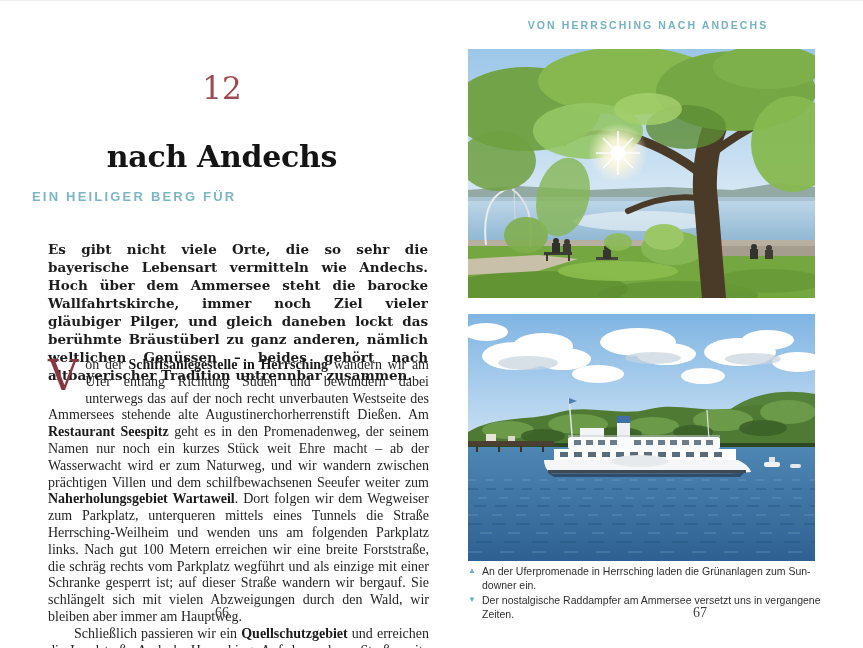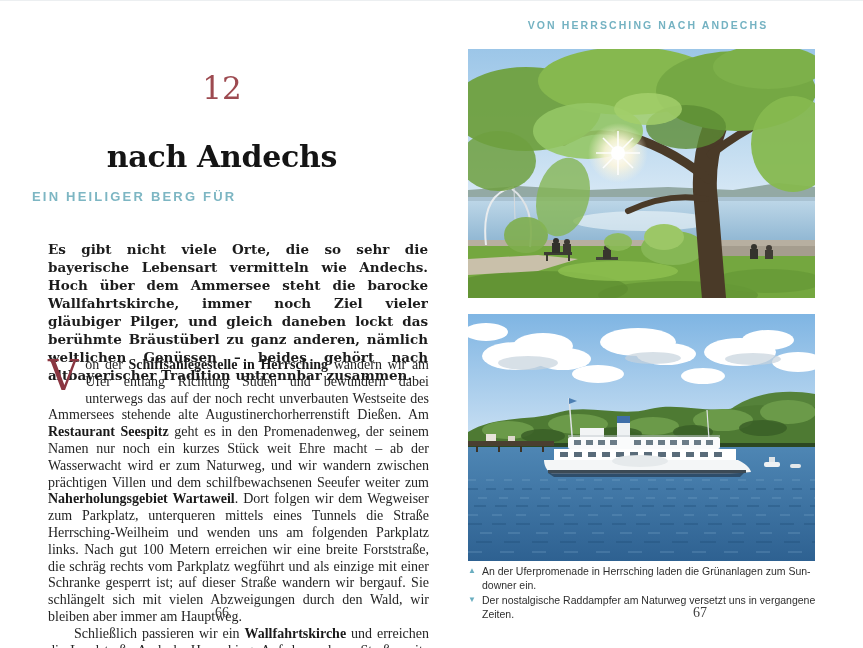--- a/index.html
+++ b/index.html
@@ -77,21 +77,21 @@
   </div>
 
   <div class="chapter-subtitle">
     <span>EIN HEILIGER BERG FÜR</span><br>
   </div>
 
   <div class="intro">Es gibt nicht viele Orte, die so sehr die bayerische Lebensart vermitteln wie Andechs. Hoch über dem Ammersee steht die barocke Wallfahrtskirche, immer noch Ziel vieler gläubiger Pilger, und gleich daneben lockt das berühmte Bräustüberl zu ganz anderen, nämlich weltlichen Genüssen – beides gehört nach altbayerischer Tradition untrennbar zusammen.</div>
 
   <div class="bodytext">
     <p><span class="dropcap">V</span><span><span>on der </span><b>Schiffsanlegestelle in Herrsching</b><span> wandern wir am Ufer entlang Richtung Süden und bewundern dabei unterwegs das auf der noch recht unverbauten Westseite des Ammersees stehende alte Augustinerchorherrenstift Dießen. Am </span><b>Restaurant Seespitz</b><span> geht es in den Promenadenweg, der seinem Namen nur noch ein kurzes Stück weit Ehre macht – ab der Wasserwacht wird er zum Naturweg, und wir wandern zwischen prächtigen Villen und dem schilfbewachsenen Seeufer weiter zum </span><b>Naherholungsgebiet Wartaweil</b><span>. Dort folgen wir dem Wegweiser zum Parkplatz, unterqueren mittels eines Tunnels die Straße Herrsching-Weilheim und wenden uns am folgenden Parkplatz links. Nach gut 100 Metern erreichen wir eine breite Forststraße, die schräg rechts vom Parkplatz wegführt und als einzige mit einer Schranke gesperrt ist; auf dieser Straße wandern wir bergauf. Sie schlängelt sich mit vielen Abzweigungen durch den Wald, wir bleiben aber immer am Hauptweg.</span></span></p>
-    <p><span>Schließlich passieren wir ein </span><b>Wallfahrtskirche</b><span> und erreichen die Landstraße Andechs-Herrsching. Auf der anderen Straßenseite führt wieder eine</span></p>
+    <p><span>Schließlich passieren wir ein </span><b>Quellschutzgebiet</b><span> und erreichen die Landstraße Andechs-Herrsching. Auf der anderen Straßenseite führt wieder eine</span></p>
   </div>
 
   <div class="page-num pn-left">66</div>
 
   <div class="running-header">VON HERRSCHING NACH ANDECHS</div>
 
   <div class="photo photo-1">
     <svg width="347" height="249" viewBox="0 0 347 249">
       <defs>
         <linearGradient id="p1sky" x1="0" y1="0" x2="0" y2="1">
@@ -305,19 +305,19 @@
     </svg>
   </div>
 
   <div class="captions">
     <div class="caption-row">
       <span class="caption-marker">▲</span>
       <span class="caption-text">An der Uferpromenade in Herrsching laden die Grünanlagen zum Sun-downer ein.</span>
     </div>
     <div class="caption-row">
       <span class="caption-marker">▼</span>
-      <span class="caption-text">Der nostalgische Raddampfer am Naturweg versetzt uns in vergangene Zeiten.</span>
+      <span class="caption-text">Der nostalgische Raddampfer am Ammersee versetzt uns in vergangene Zeiten.</span>
     </div>
   </div>
 
   <div class="page-num pn-right">67</div>
 
 </div>
 
 </body></html>

